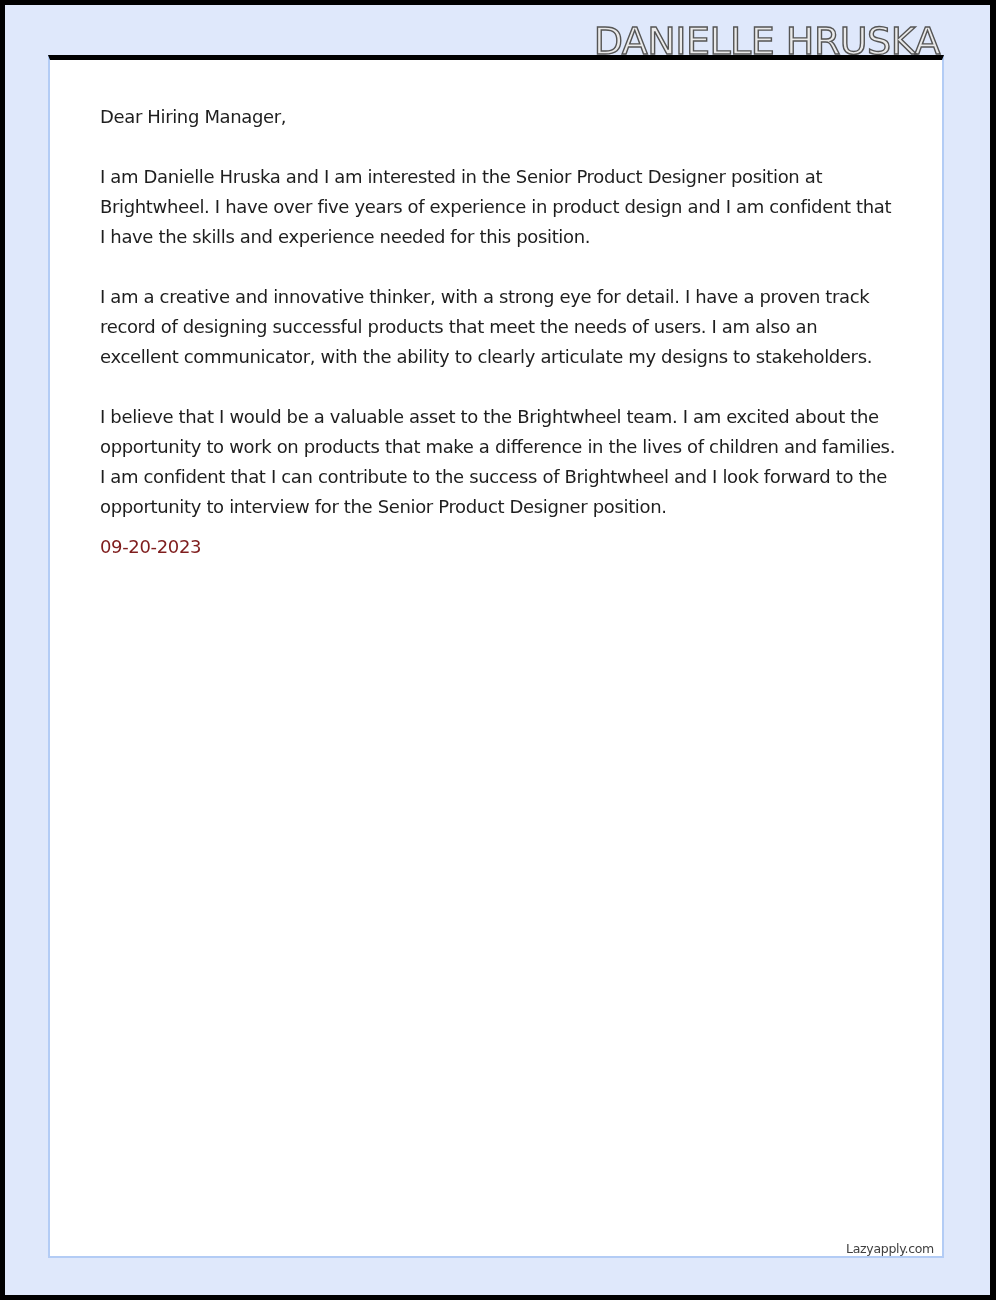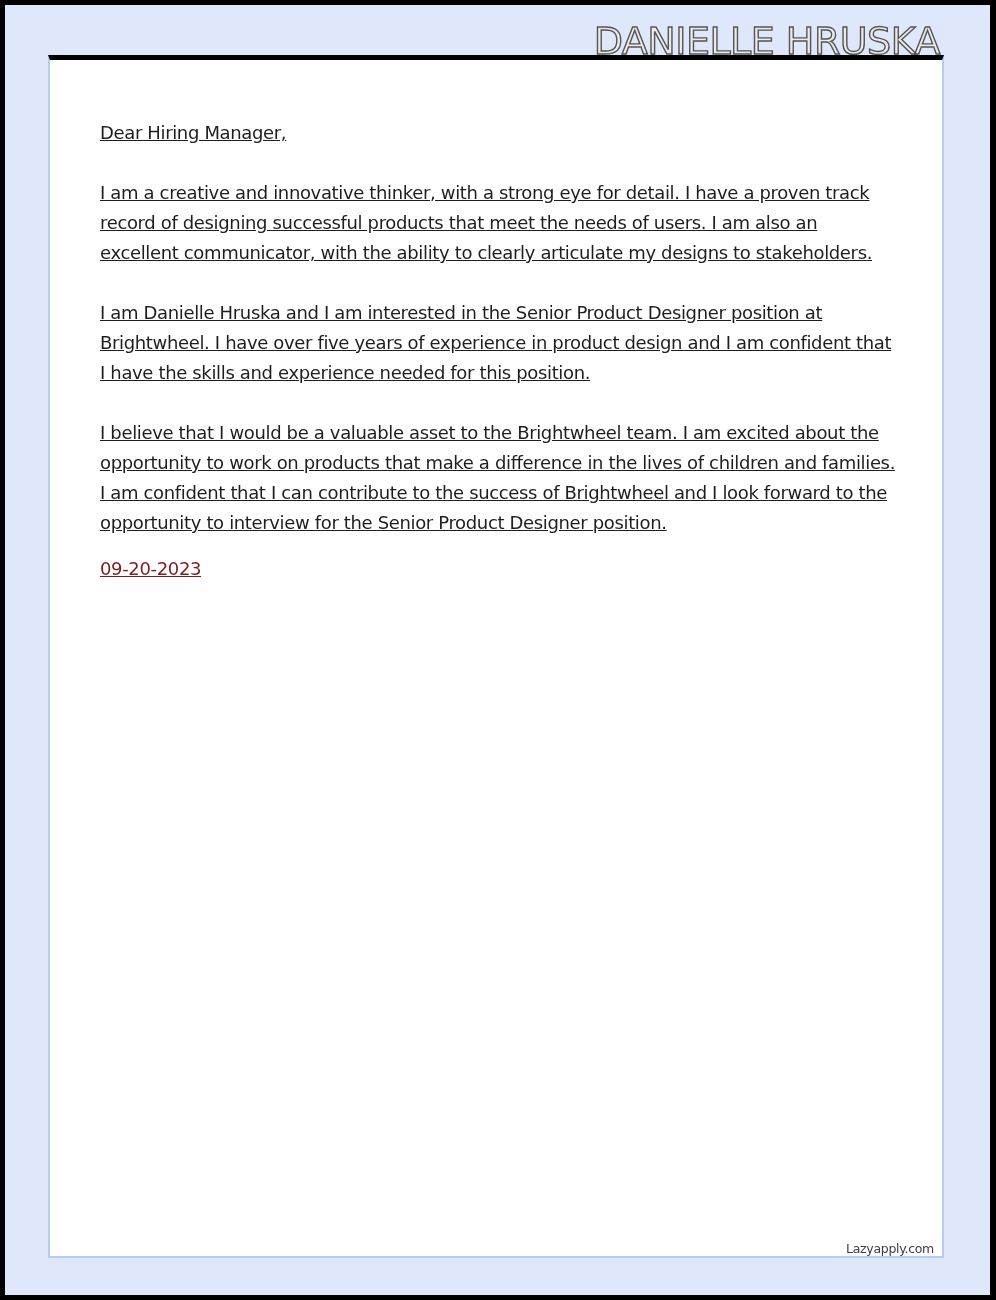--- a/index.html
+++ b/index.html
@@ -53,22 +53,21 @@
       left: 50px;
       top: 42px;
       width: 800px;
       font-family: "DejaVu Sans", sans-serif;
       font-size: 18px;
       line-height: 30px;
       color: #1e1e1e;
       letter-spacing: -0.35px;
     }
     .letter p {
-      margin: 16px 0 30px 0;
-      text-decoration: underline;
+      margin: 0 0 30px 0;
     }
     .letter p.last {
       margin-bottom: 10px;
     }
     .date {
       color: #7f1d1d;
       font-size: 18px;
       line-height: 30px;
       margin: 0;
     }
@@ -84,20 +83,20 @@
   </style>
 </head>
 <body>
 
 <div class="frame">
   <div class="name">DANIELLE HRUSKA</div>
 
   <div class="card">
     <div class="letter">
       <p>Dear Hiring Manager,</p>
+      <p>I am Danielle Hruska and I am interested in the Senior Product Designer position at Brightwheel. I have over five years of experience in product design and I am confident that I have the skills and experience needed for this position.</p>
       <p>I am a creative and innovative thinker, with a strong eye for detail. I have a proven track record of designing successful products that meet the needs of users. I am also an excellent communicator, with the ability to clearly articulate my designs to stakeholders.</p>
-      <p>I am Danielle Hruska and I am interested in the Senior Product Designer position at Brightwheel. I have over five years of experience in product design and I am confident that I have the skills and experience needed for this position.</p>
       <p class="last">I believe that I would be a valuable asset to the Brightwheel team. I am excited about the opportunity to work on products that make a difference in the lives of children and families. I am confident that I can contribute to the success of Brightwheel and I look forward to the opportunity to interview for the Senior Product Designer position.</p>
       <p class="date">09-20-2023</p>
     </div>
     <div class="footer">Lazyapply.com</div>
   </div>
 </div>
 
 </body></html>

